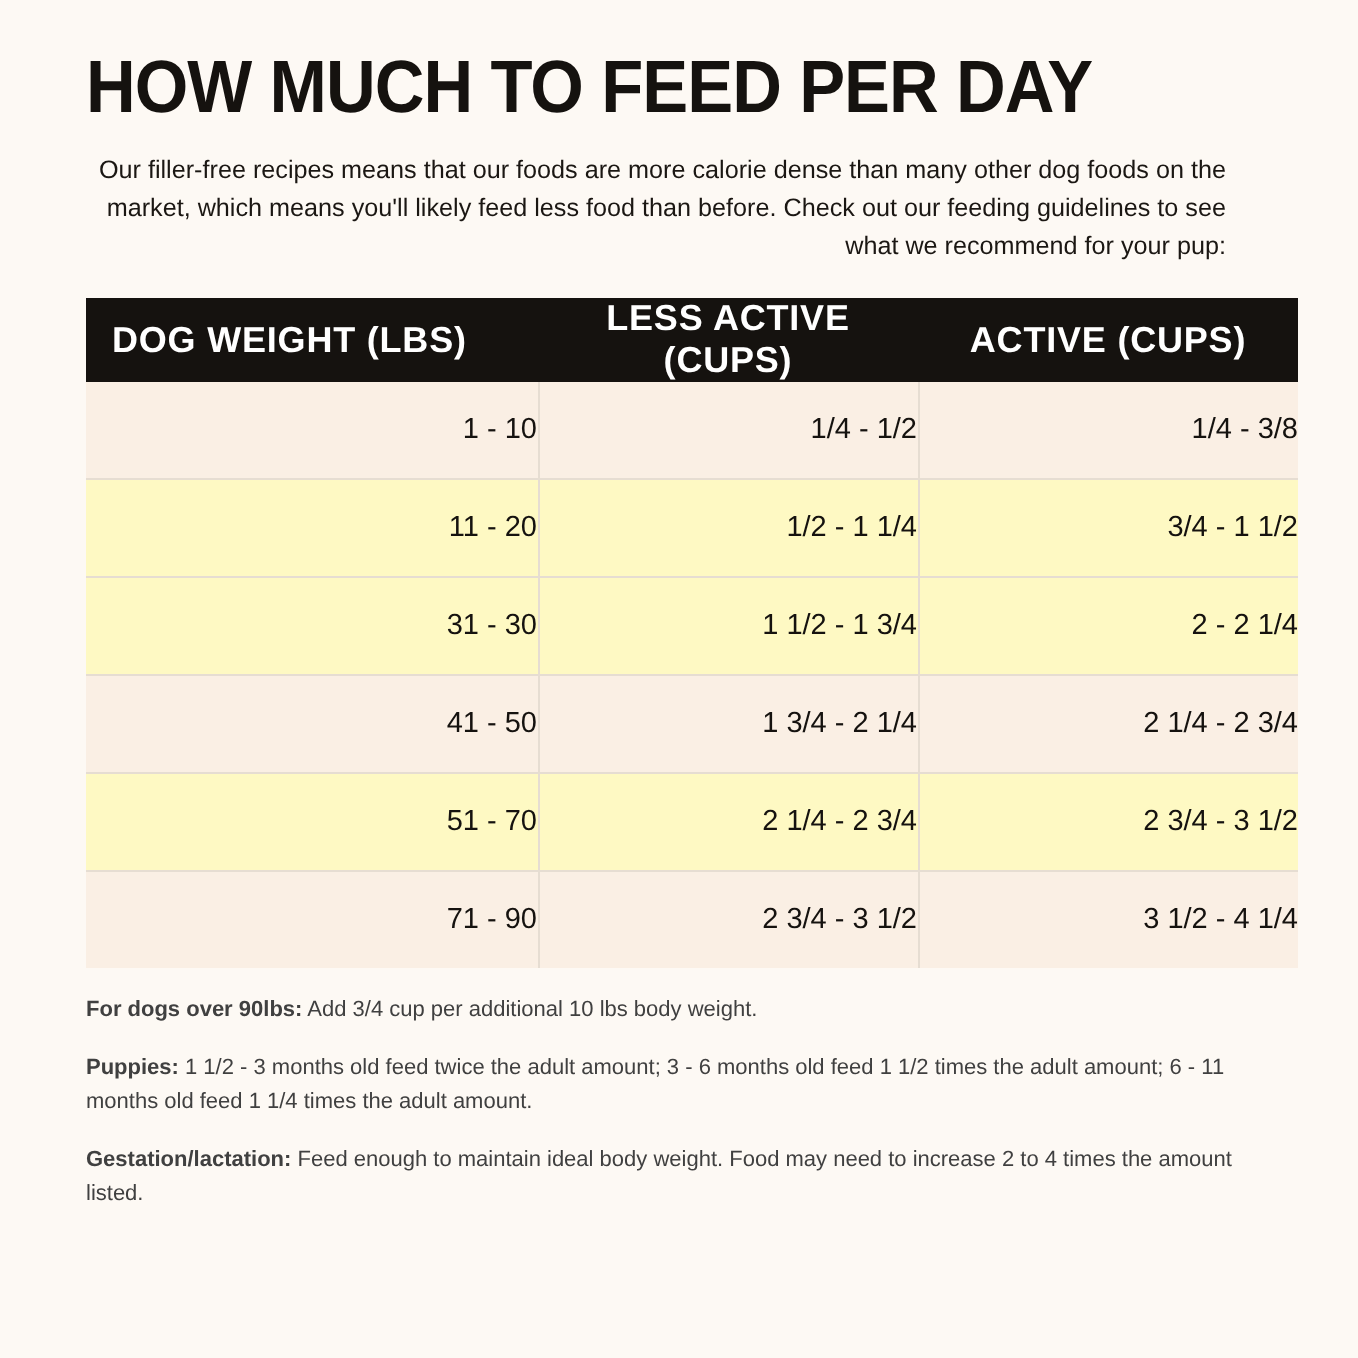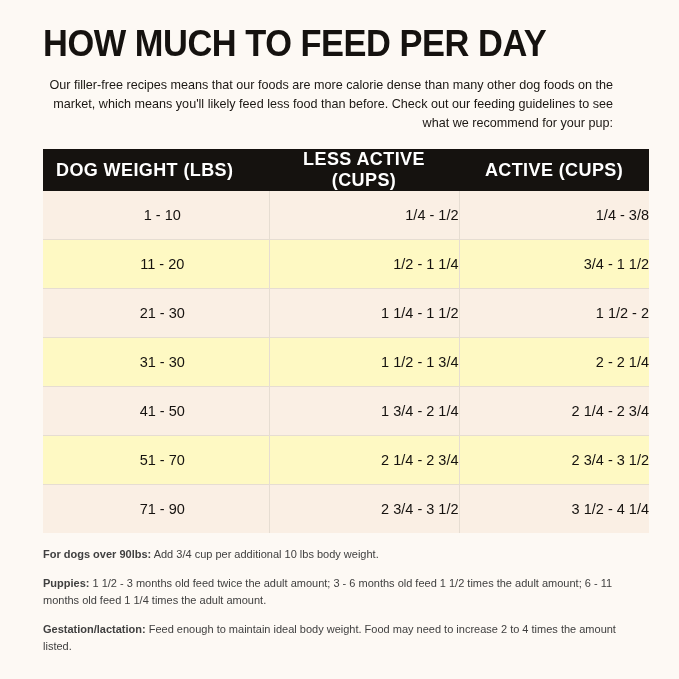--- a/index.html
+++ b/index.html
@@ -70,21 +70,21 @@
   }
   table.feed tbody td {
     font-size: 14.5px;
     height: 48px;
     padding: 0;
     vertical-align: middle;
     border-bottom: 1px solid #e6ddd2;
     color: #15120f;
   }
   table.feed tbody tr td:first-child {
-    text-align: center;
+    text-align: right;
     padding-left: 13px;
     border-right: 1px solid #e6ddd2;
   }
   table.feed tbody td.center {
     text-align: right;
   }
   table.feed tbody td.mid {
     border-right: 1px solid #e6ddd2;
   }
   table.feed tbody tr.shade td {
@@ -131,25 +131,20 @@
       <tr class="shade">
         <td>1 - 10</td>
         <td class="center mid">1/4 - 1/2</td>
         <td class="center">1/4 - 3/8</td>
       </tr>
       <tr class="plain">
         <td>11 - 20</td>
         <td class="center mid">1/2 - 1 1/4</td>
         <td class="center">3/4 - 1 1/2</td>
       </tr>
-      <tr class="shade">
-        <td>21 - 30</td>
-        <td class="center mid">1 1/4 - 1 1/2</td>
-        <td class="center">1 1/2 - 2</td>
-      </tr>
       <tr class="plain">
         <td>31 - 30</td>
         <td class="center mid">1 1/2 - 1 3/4</td>
         <td class="center">2 - 2 1/4</td>
       </tr>
       <tr class="shade">
         <td>41 - 50</td>
         <td class="center mid">1 3/4 - 2 1/4</td>
         <td class="center">2 1/4 - 2 3/4</td>
       </tr>

